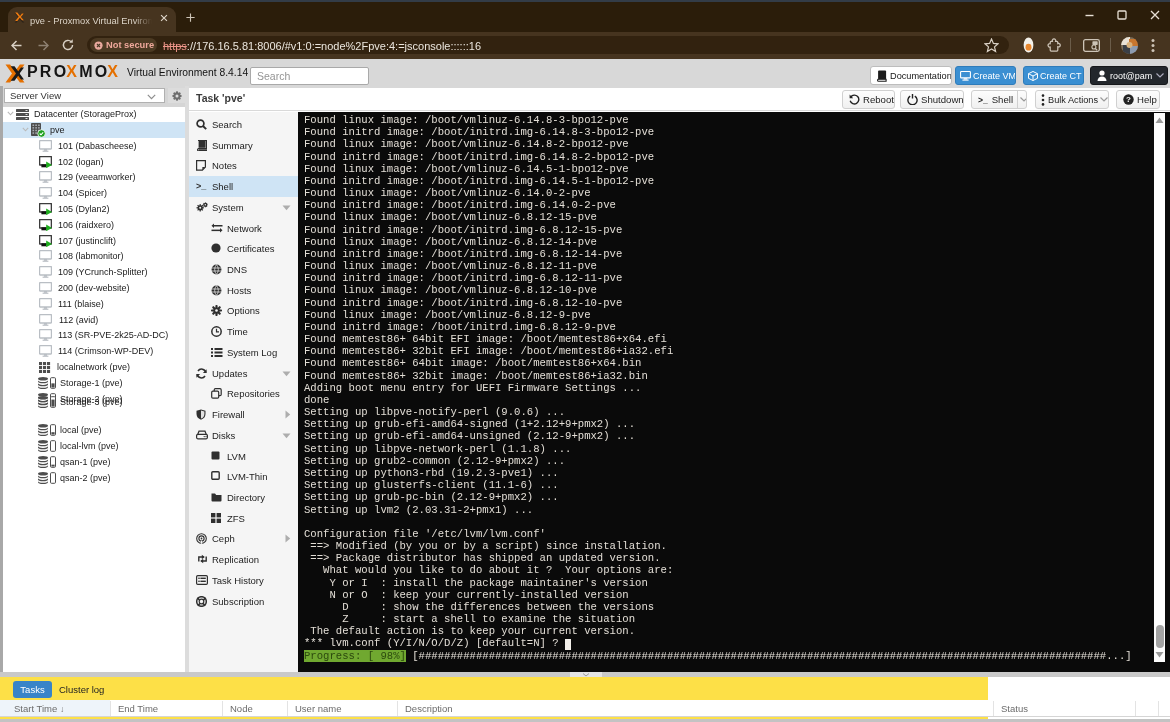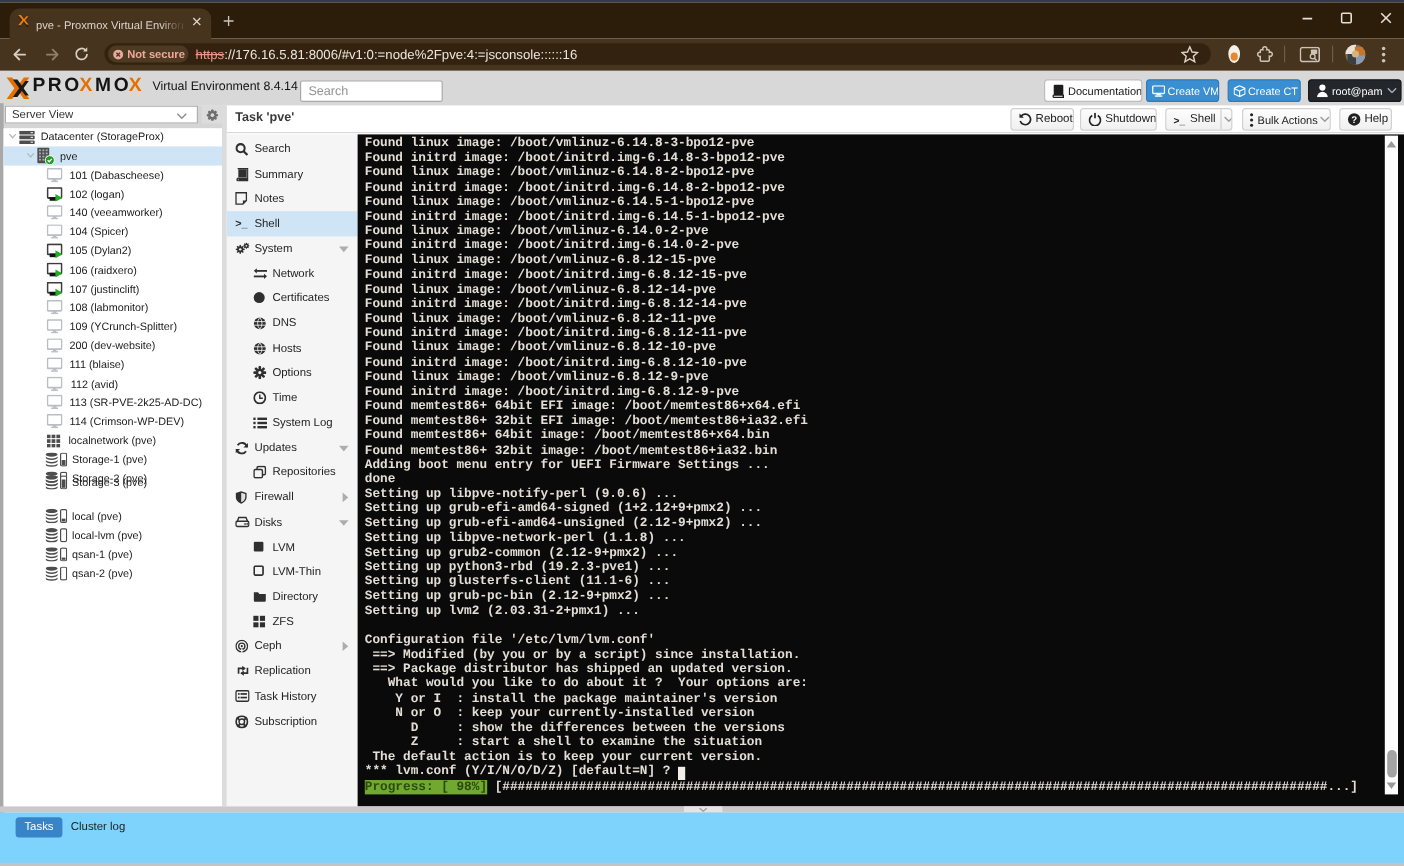--- a/index.html
+++ b/index.html
@@ -32,30 +32,30 @@
 #tree{left:3px;top:107px;width:182px;height:565px;background:#fff;overflow:hidden}
 .trow{position:absolute;left:0;width:182px;height:16px;font-size:9px;color:#1a1a1a;white-space:nowrap}
 .trow .lbl{position:absolute;top:3px}
 #vsplit{left:185px;top:86px;width:4px;height:586px;background:#dcdcdc}
 
 #nav{left:189px;top:112px;width:109px;height:560px;background:#f5f5f5}
 .nrow{position:absolute;left:0;width:109px;height:21px;font-size:9.5px;color:#222;white-space:nowrap}
 .nrow .lbl{position:absolute;top:5px}
 
 #term{left:298px;top:112px;width:872px;height:560px;background:#0a0a0a}
-#termtext{position:absolute;left:6px;top:2px;font-family:"Liberation Mono",monospace;font-size:10.62px;line-height:12.17px;font-weight:bold;color:#e3ded6;white-space:pre}
+#termtext{position:absolute;left:6px;top:2px;font-family:"Liberation Mono",monospace;font-size:10.62px;line-height:12.17px;font-weight:normal;color:#e3ded6;white-space:pre}
 #tsb{position:absolute;left:856px;top:1px;width:11px;height:549px;background:#fdfdfd}
 #tsbthumb{position:absolute;left:1.5px;top:512px;width:8px;height:23px;background:#a3a3a3;border-radius:4px}
 #pgreen{background:#70a830;color:#2c4a0e}
 #cursor{display:inline-block;width:6.4px;height:11px;background:#f2efe9;vertical-align:-2px}
 .ticon{position:absolute}
 
 #hsplit{left:0;top:672px;width:1170px;height:5px;background:#c9c9c9}
 #hhandle{left:570px;top:0px;width:32px;height:5px;background:#e4e4e4}
-#footer{left:0;top:677px;width:1170px;height:45px;background:#7dd3fc}
+#footer{left:0;top:677px;width:988px;height:45px;background:#fde047}
 #tasksbtn{left:13px;top:4px;width:39px;height:17px;background:#3884c8;border-radius:3px;color:#fff;font-size:9.5px;text-align:center;line-height:17px}
 #clusterlog{left:59px;top:4px;font-size:9.5px;color:#222;line-height:17px}
 #ftable{left:0;top:23px;width:1170px;height:17px;background:#fff;border-bottom:1px solid #d5d5d5}
 .fcol{position:absolute;top:3px;font-size:9.5px;color:#6b6b6b;white-space:nowrap}
 .fsep{position:absolute;top:1px;width:1px;height:15px;background:#e3e3e3}
 #fbottom{left:0;top:42px;width:1170px;height:3px;background:#c3c3c3}
 </style></head>
 <body>
 <div id="stage">
   <div class="abs" id="topstrip"></div>
@@ -304,21 +304,21 @@
           <path d="M7.2 5.6 L13 8.9 L7.2 12.2 Z" fill="#1fae1f"></path>
         </svg>
         <span class="lbl" style="left:55px">102 (logan)</span>
       </div>
 <div class="trow" style="top:62.3px">
         <svg class="ticon" style="left:36px;top:2px" width="13" height="12" viewBox="0 0 13 12">
           <rect x="0.5" y="0.5" width="12" height="8.5" rx="1" fill="#fff" stroke="#b9bec4" stroke-width="1.4"></rect>
           <rect x="5" y="9" width="3" height="1.8" fill="#b9bec4"></rect>
           <rect x="3.6" y="10.6" width="5.8" height="1.2" fill="#b9bec4"></rect>
         </svg>
-        <span class="lbl" style="left:55px">140 (veeamworker)</span>
+        <span class="lbl" style="left:55px">129 (veeamworker)</span>
       </div>
 <div class="trow" style="top:78.1px">
         <svg class="ticon" style="left:36px;top:2px" width="13" height="12" viewBox="0 0 13 12">
           <rect x="0.5" y="0.5" width="12" height="8.5" rx="1" fill="#fff" stroke="#b9bec4" stroke-width="1.4"></rect>
           <rect x="5" y="9" width="3" height="1.8" fill="#b9bec4"></rect>
           <rect x="3.6" y="10.6" width="5.8" height="1.2" fill="#b9bec4"></rect>
         </svg>
         <span class="lbl" style="left:55px">104 (Spicer)</span>
       </div>
 <div class="trow" style="top:93.9px">
@@ -765,15 +765,31 @@
   <div class="abs" id="hsplit">
       <div class="abs" id="hhandle">
         <svg style="position:absolute;left:12px;top:0.5px" width="8" height="4" viewBox="0 0 8 4">
           <path d="M1 0.5 L4 3 L7 0.5" stroke="#9a9a9a" stroke-width="1" fill="none"></path>
         </svg>
       </div>
     </div>
   <div class="abs" id="footer">
     <div class="abs" id="tasksbtn">Tasks</div>
     <div class="abs" id="clusterlog">Cluster log</div>
+    <div class="abs" id="ftable">
+      <div class="abs" style="left:0;top:0;width:110px;height:16px;background:#eef4fa"></div>
+      <span class="fcol" style="left:14px">Start Time <span style="font-size:8.5px">↓</span></span>
+      <span class="fcol" style="left:118px">End Time</span>
+      <span class="fcol" style="left:230px">Node</span>
+      <span class="fcol" style="left:295px">User name</span>
+      <span class="fcol" style="left:405px">Description</span>
+      <span class="fcol" style="left:1001px">Status</span>
+      <div class="fsep" style="left:110px"></div>
+      <div class="fsep" style="left:222px"></div>
+      <div class="fsep" style="left:287px"></div>
+      <div class="fsep" style="left:397px"></div>
+      <div class="fsep" style="left:993px"></div>
+      <div class="fsep" style="left:1135px"></div>
+      <div class="fsep" style="left:1158px"></div>
+    </div>
     <div class="abs" id="fbottom"></div>
   </div>
 </div>
 
 </body></html>

